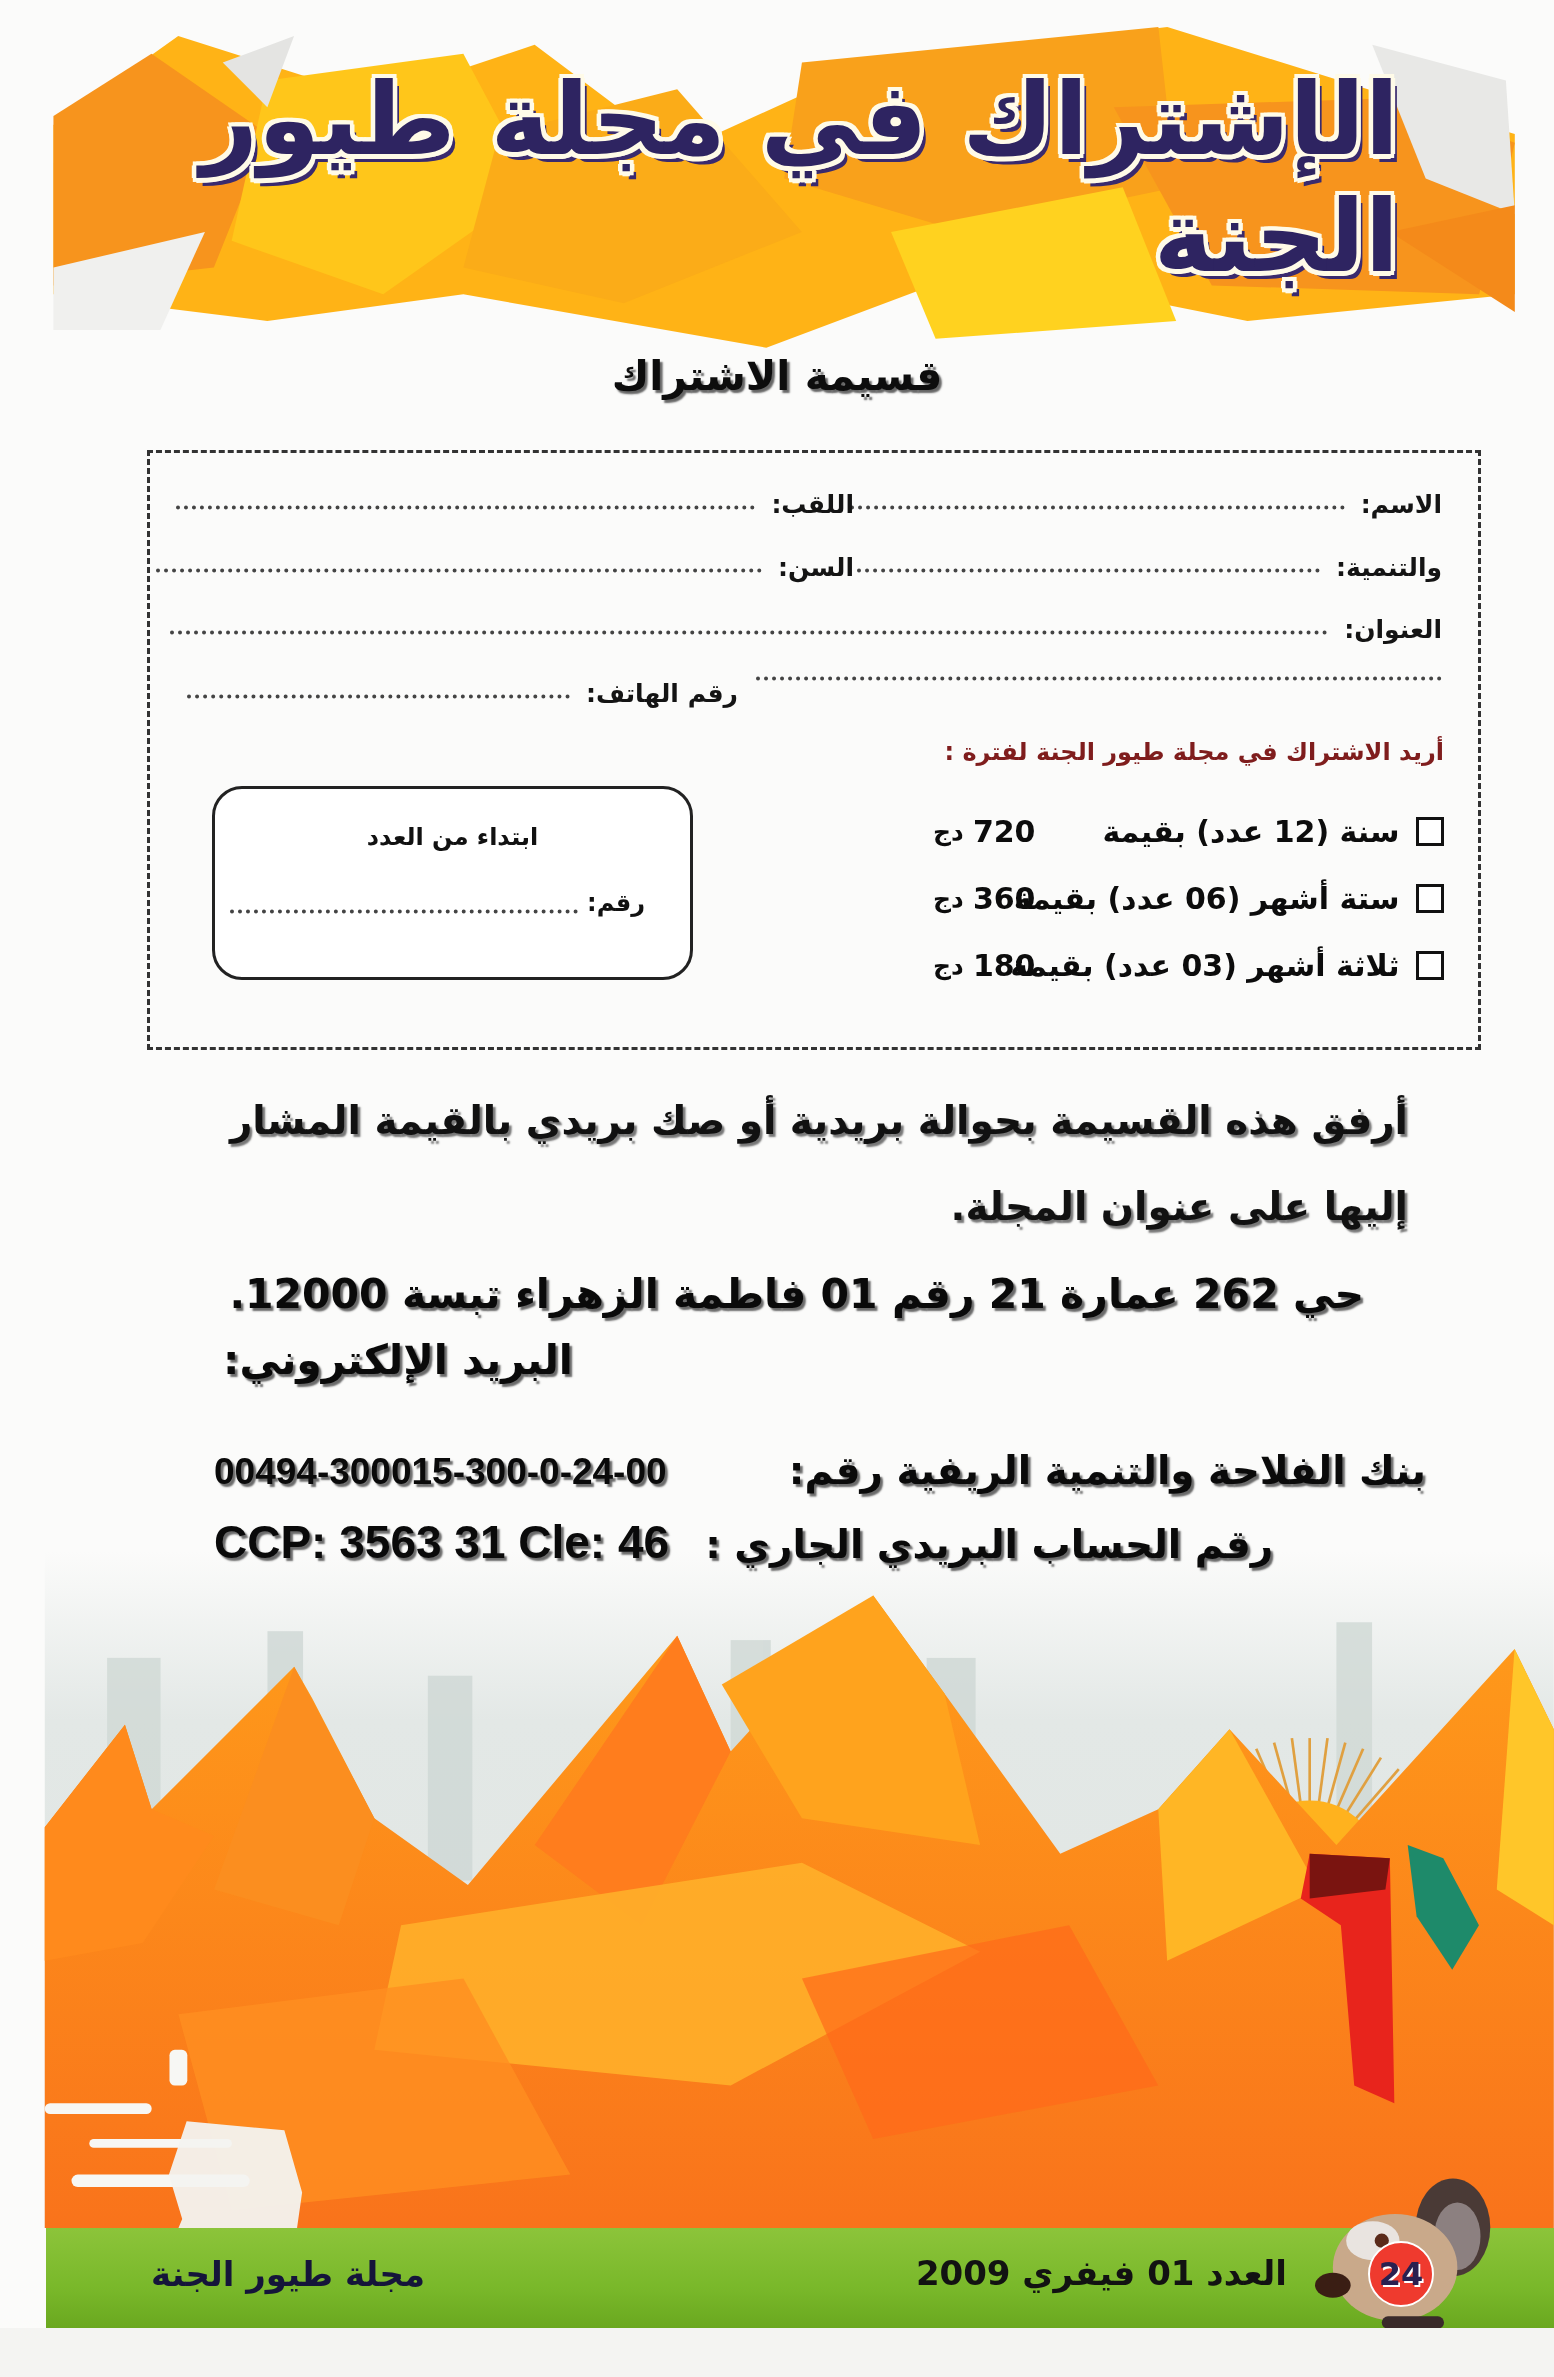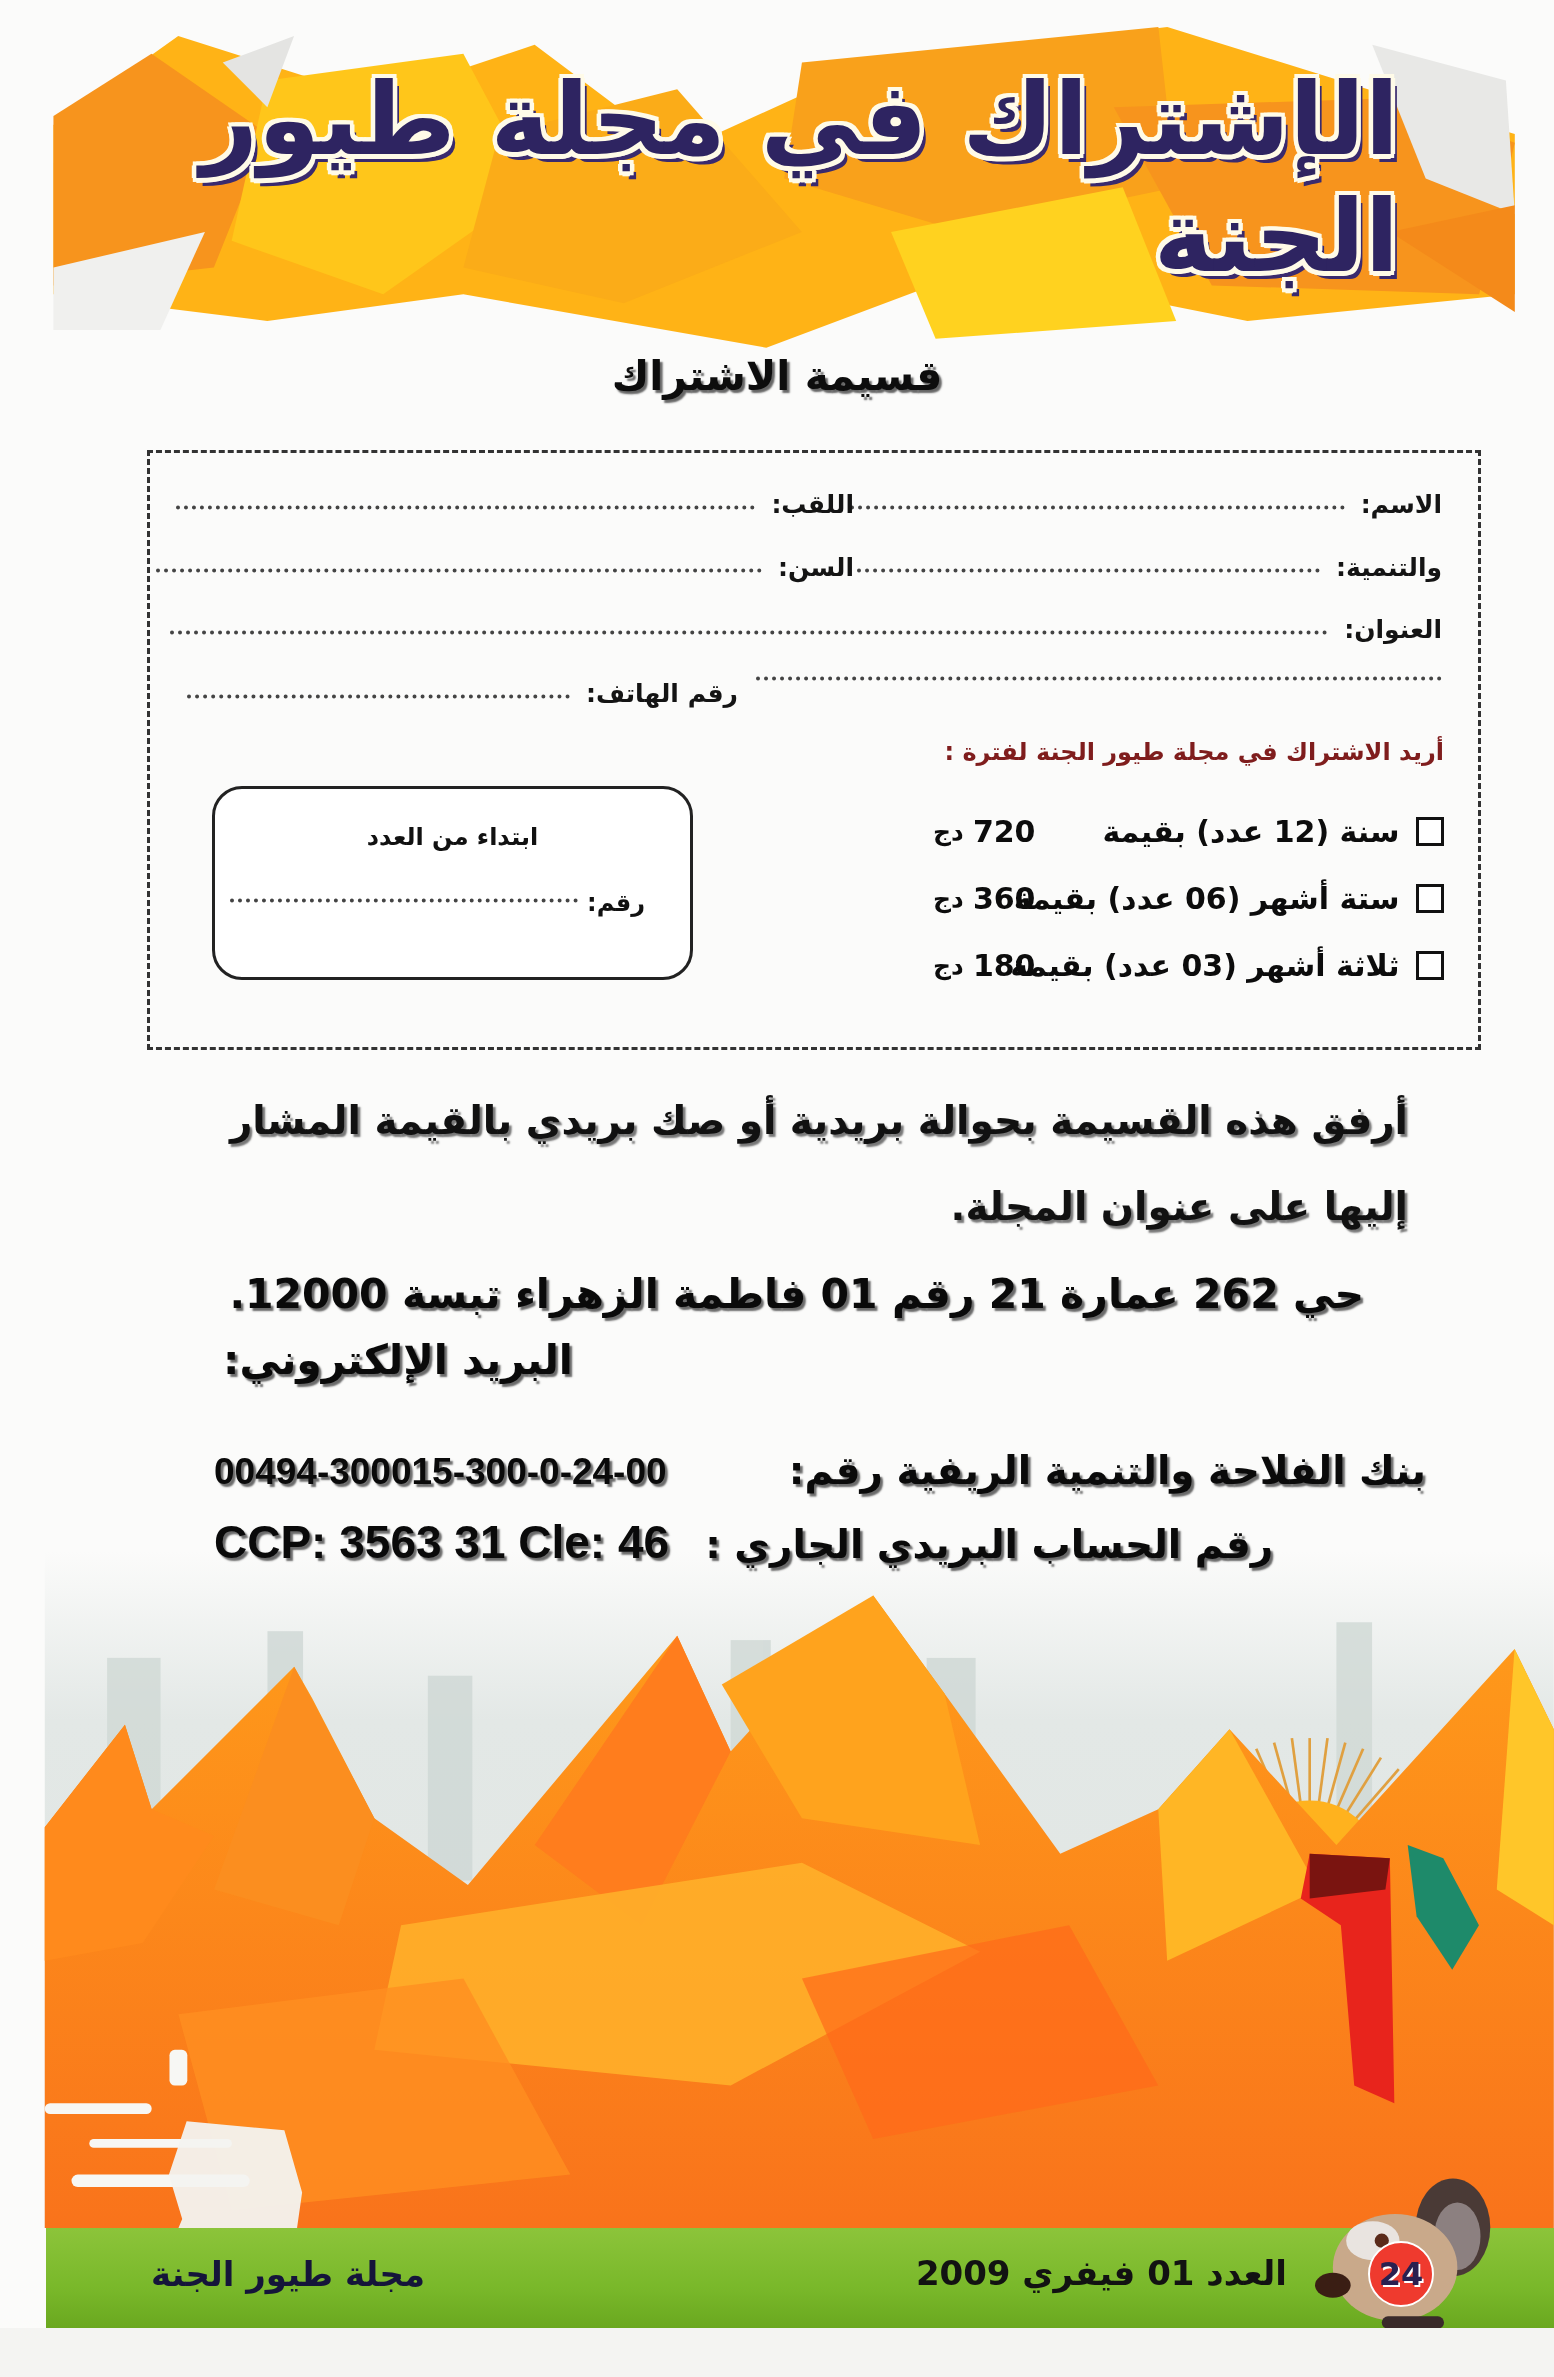--- a/index.html
+++ b/index.html
@@ -64,21 +64,21 @@
 
     .issue-box {
       position: absolute; left: 62px; top: 333px; width: 481px; height: 194px;
       border: 3.6px solid #222; border-radius: 30px; background: #fff;
     }
     .issue-title {
       position: absolute; left: 0; top: 34px; width: 100%; text-align: center;
       font-size: 24px; font-weight: 700; color: #111;
     }
     .issue-row {
-      position: absolute; right: 45px; top: 100px; display: flex; align-items: center; gap: 9px;
+      position: absolute; right: 45px; top: 100px; display: flex; align-items: flex-end; gap: 9px;
       font-size: 24px; font-weight: 700;
     }
 
     
     .instructions {
       position: absolute; left: 196px; top: 1078px; width: 1212px;
       font-size: 39px; font-weight: 700; line-height: 86px; color: #111;
       text-shadow: 2.7px 2.7px 1.8px #777; text-align: right;
     }
     .address-block {

